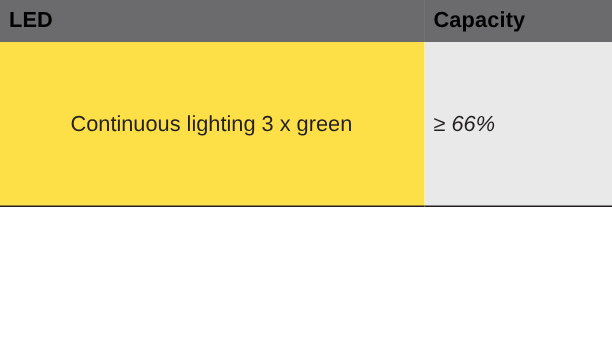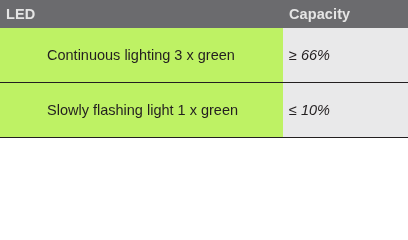--- a/index.html
+++ b/index.html
@@ -25,21 +25,21 @@
   .led-table col.col-led   { width: 283px; }
   .led-table col.col-cap   { width: 125px; }
 
   
   .head-row {
     height: 28px;
     background: #6b6b6e;
   }
   .head-cell {
     background: #6b6b6e;
-    color: #e5e5e5;
+    color: #000000;
     font-size: 14.5px;
     font-weight: bold;
     text-align: left;
     vertical-align: middle;
     padding: 0 0 0 6px;
     letter-spacing: 0.1px;
     line-height: 28px;
     height: 28px;
     box-sizing: border-box;
   }
@@ -55,21 +55,21 @@
     font-size: 14.5px;
     color: #231f20;
     line-height: 26px;
     border-bottom: 1.6px solid #231f20;
     padding: 0 0 0 6px;
     text-align: left;
     white-space: nowrap;
     overflow: hidden;
   }
   .cell-led {
-    background: #bef264;
+    background: #fde047;
     padding-left: 47px;
   }
   .cell-cap {
     background: #e9e9ea;
     font-style: italic;
   }
 
   
   .data-row:last-child .cell {
     border-bottom: 1.6px solid #231f20;
@@ -87,18 +87,14 @@
     <tr class="head-row">
       <th class="head-cell">LED</th>
       <th class="head-cell">Capacity</th>
     </tr>
   </thead>
   <tbody>
     <tr class="data-row">
       <td class="cell cell-led">Continuous lighting 3 x green</td>
       <td class="cell cell-cap">≥ 66%</td>
     </tr>
-    <tr class="data-row">
-      <td class="cell cell-led">Slowly flashing light 1 x green</td>
-      <td class="cell cell-cap">≤ 10%</td>
-    </tr>
   </tbody>
 </table>
 
 </body></html>

